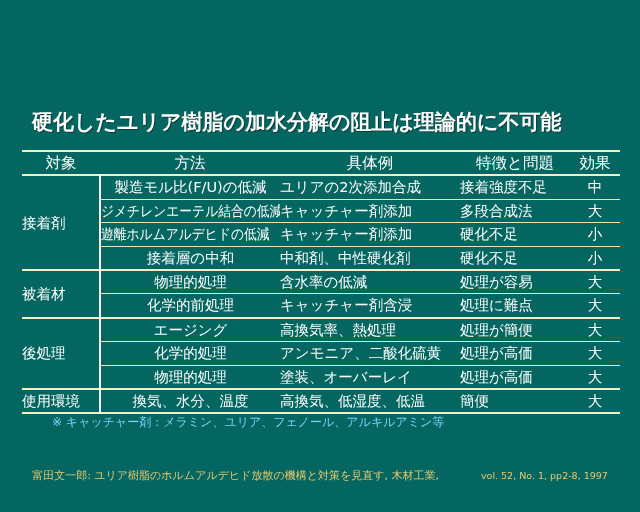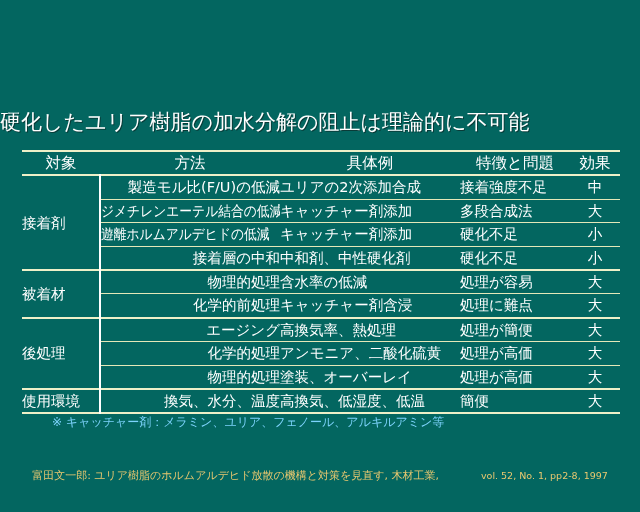--- a/index.html
+++ b/index.html
@@ -36,24 +36,25 @@
   }
 
   
   .subtitle {
     position: absolute;
     left: 0;
     top: 108px;
     width: 520px;
     text-align: center;
     font-size: 21px;
-    font-weight: normal;
+    font-weight: bold;
     color: #ffffff;
     text-shadow: 1px 1px 0 #0a3b38;
     white-space: nowrap;
+    padding-left: 32px;
   }
 
   
   .table-wrap {
     position: absolute;
     left: 22px;
     top: 150px;
     width: 598px;
   }
   table.matrix {
@@ -87,21 +88,21 @@
     line-height: 25px;
   }
   .rule-top    { border-top: 2px solid #eef0c8; }
   .rule-bottom { border-bottom: 2px solid #eef0c8; }
   .rule-thin   { border-bottom: 1.5px solid #e4e8b8; }
 
   td.target {
     text-align: left;
     border-right: 2px solid #ffffff;
   }
-  td.method  { text-align: right;  padding-left: 10px; }
+  td.method  { text-align: center;  padding-left: 10px; }
   td.example { text-align: left;  padding-left: 12px; }
   td.feature { text-align: left;  padding-left: 8px; }
   td.effect  { text-align: center; }
 
   
   .narrow {
     display: inline-block;
     transform: scaleX(0.88);
     transform-origin: left center;
   }

